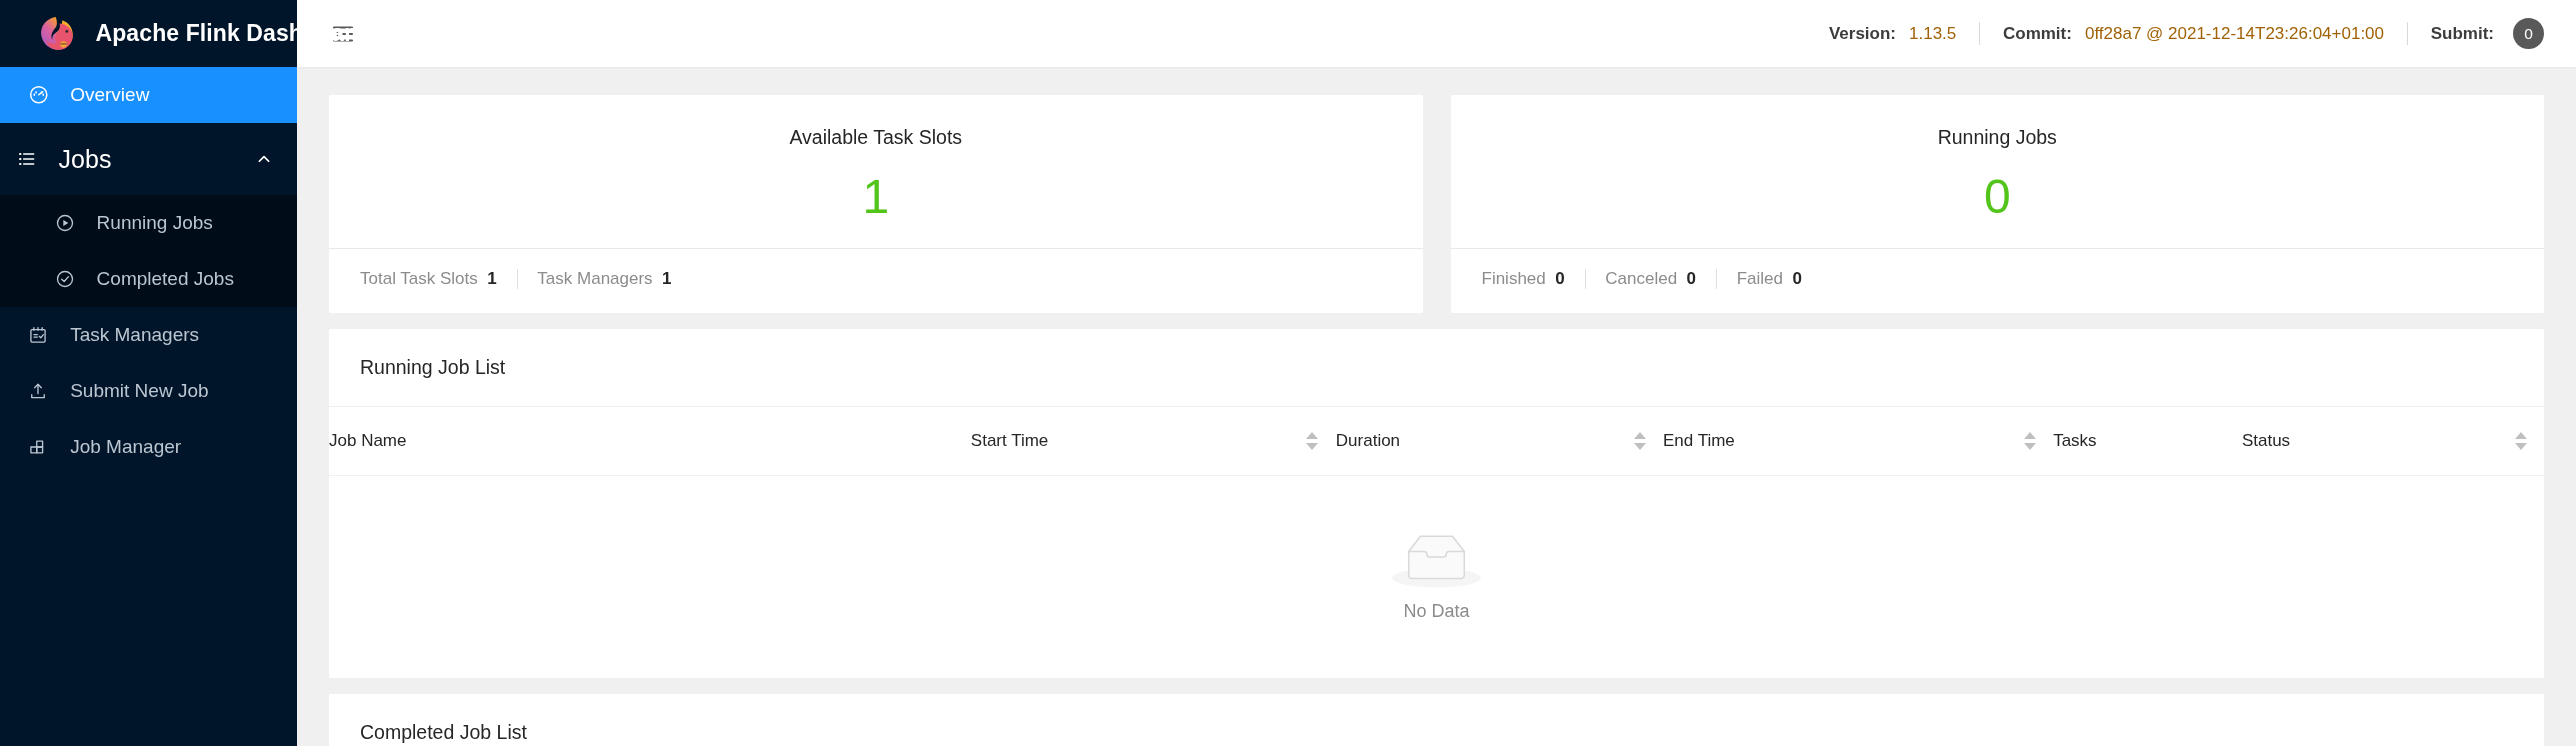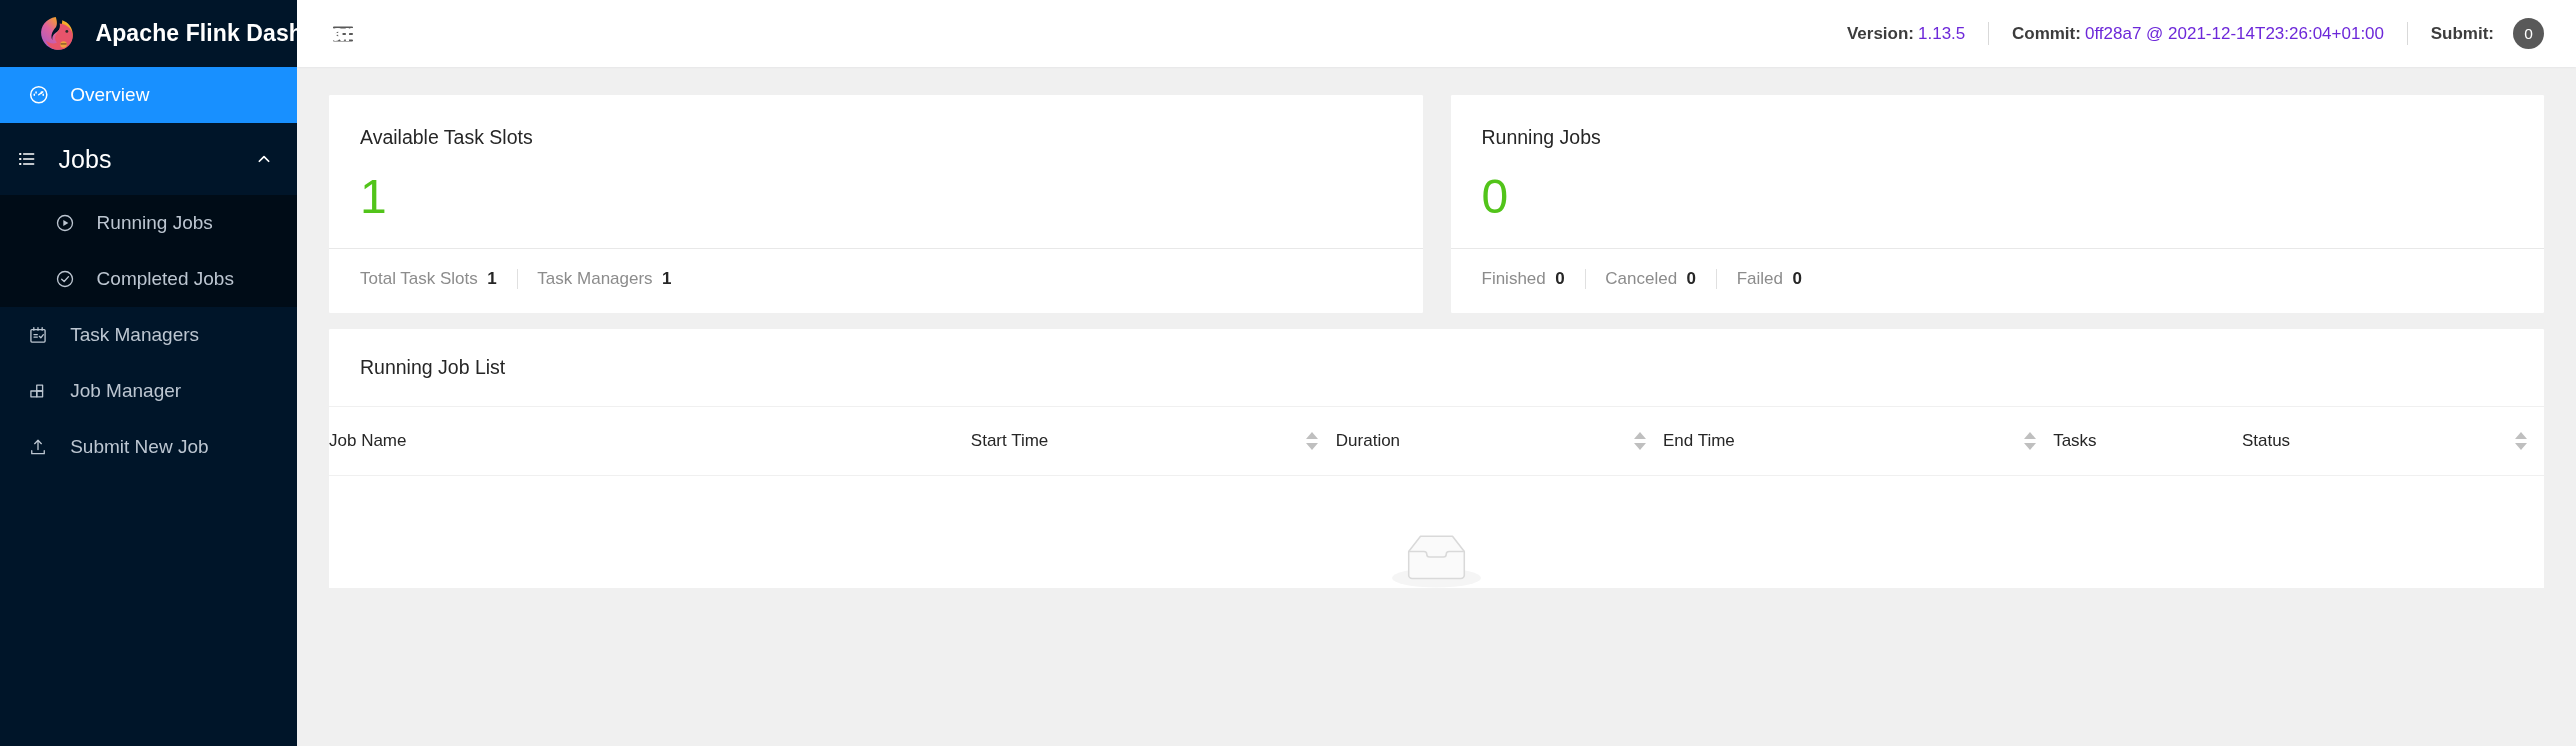--- a/index.html
+++ b/index.html
@@ -94,21 +94,21 @@
 
   .submenu { background: #000c17; }
   .submenu .nav-item {
     padding-left: 52px;
     color: #bcc6d1;
   }
 
   
   .main {
     flex: 1;
-    height: 588px;
+    height: 746px;
     display: flex;
     flex-direction: column;
     background: #f0f0f0;
     overflow: hidden;
   }
 
   .topbar {
     height: 67px;
     min-height: 67px;
     background: #ffffff;
@@ -126,21 +126,21 @@
     cursor: pointer;
   }
   .topbar-right {
     display: flex;
     align-items: center;
     font-size: 17px;
     color: #595959;
     white-space: nowrap;
   }
   .topbar-right .label { font-weight: 700; color: #3d3d3d; }
-  .topbar-right .value { color: #6d28d9; margin-left: 4px; }
+  .topbar-right .value { color: #a16207; margin-left: 13px; }
   .topbar-sep {
     width: 0.7px;
     height: 23px;
     background: #d9d9d9;
     margin: 0 23px;
   }
   .badge {
     width: 31px; height: 31px;
     border-radius: 50%;
     background: #595959;
@@ -150,21 +150,21 @@
     margin-left: 19px;
     cursor: pointer;
   }
 
   .content {
     flex: 1;
     padding: 28px 32px 0 32px;
     overflow: hidden;
   }
 
-  .cards-row { display: flex; gap: 28px; }
+  .cards-row { display: flex; gap: 28px; text-align: center; }
   .card {
     background: #ffffff;
     border-radius: 1.3px;
     flex: 1;
   }
   .card-body { padding: 30px 31px 0 31px; }
   .card-title {
     font-size: 19.5px;
     color: #262626;
     line-height: 1.3;
@@ -346,38 +346,38 @@
             <path d="M7 3.2v3 M12 3.2v3 M17 3.2v3"></path>
             <path d="M7.2 11.5h4 M7.2 14.5h4"></path>
             <path d="M13.6 13.6 L15.4 15.4 L18.4 11.6"></path>
           </svg>
         </span>
         <span>Task Managers</span>
       </div>
 
       <div class="nav-item">
         <span class="nav-icon">
+          <svg viewBox="0 0 24 24" width="20" height="20" fill="none" stroke="#bcc6d1" stroke-width="1.6" stroke-linecap="round" stroke-linejoin="round">
+            <path d="M12 4 v11"></path>
+            <path d="M8 8 L12 4 L16 8"></path>
+            <path d="M4.5 16.5 v3.5 h15 v-3.5"></path>
+          </svg>
+        </span>
+        <span>Submit New Job</span>
+      </div>
+
+      <div class="nav-item">
+        <span class="nav-icon">
           <svg viewBox="0 0 24 24" width="20" height="20" fill="none" stroke="#bcc6d1" stroke-width="1.6" stroke-linejoin="round">
             <rect x="3.5" y="12" width="7" height="7"></rect>
             <rect x="10.5" y="12" width="7" height="7"></rect>
             <rect x="10.5" y="5" width="7" height="7"></rect>
           </svg>
         </span>
         <span>Job Manager</span>
-      </div>
-
-      <div class="nav-item">
-        <span class="nav-icon">
-          <svg viewBox="0 0 24 24" width="20" height="20" fill="none" stroke="#bcc6d1" stroke-width="1.6" stroke-linecap="round" stroke-linejoin="round">
-            <path d="M12 4 v11"></path>
-            <path d="M8 8 L12 4 L16 8"></path>
-            <path d="M4.5 16.5 v3.5 h15 v-3.5"></path>
-          </svg>
-        </span>
-        <span>Submit New Job</span>
       </div>
 
     </nav>
   </aside>
 
   <div class="main">
 
     <header class="topbar">
       <div class="fold-btn">
         <svg viewBox="0 0 24 24" width="24" height="24" fill="none" stroke="#595959" stroke-width="2.1" stroke-linecap="round">

